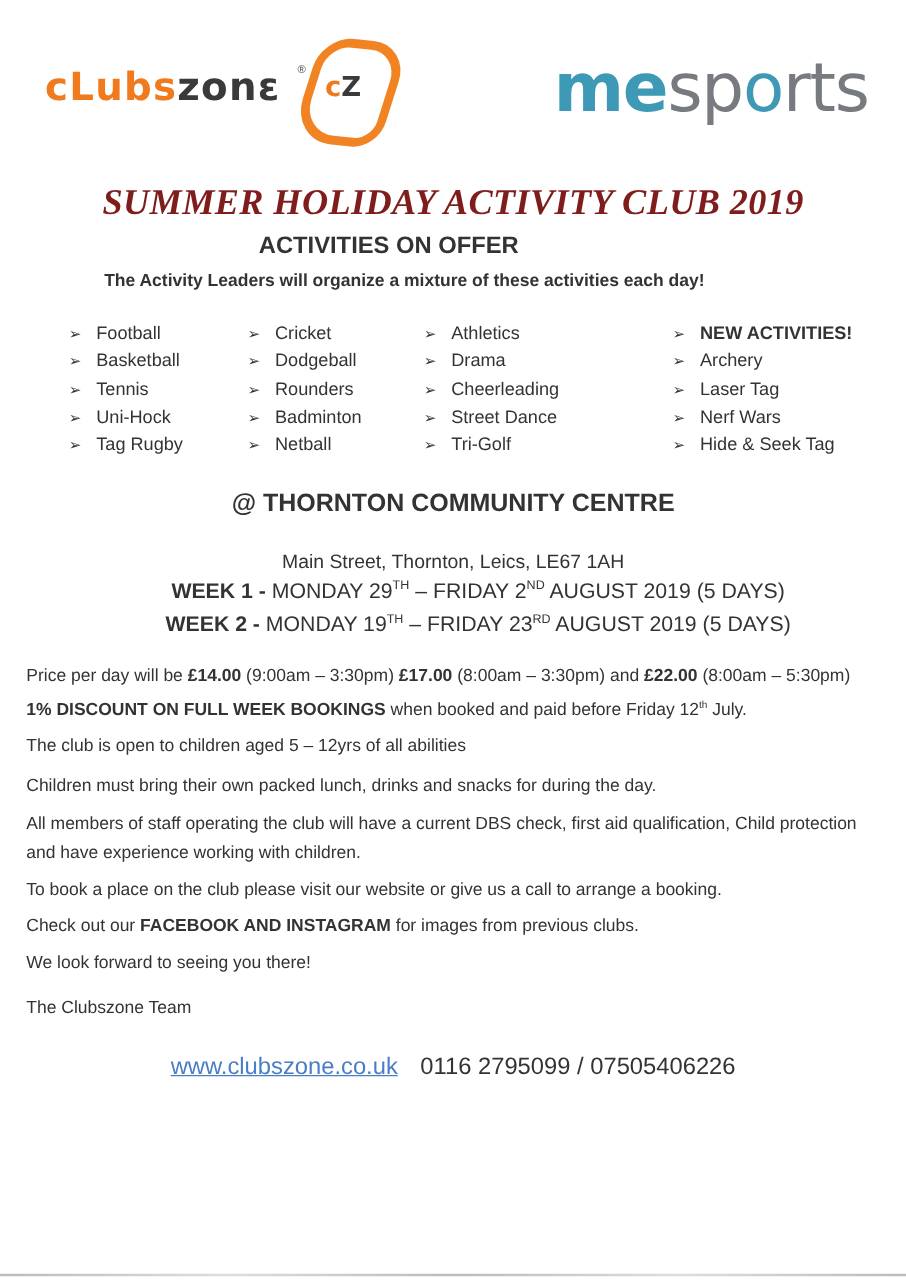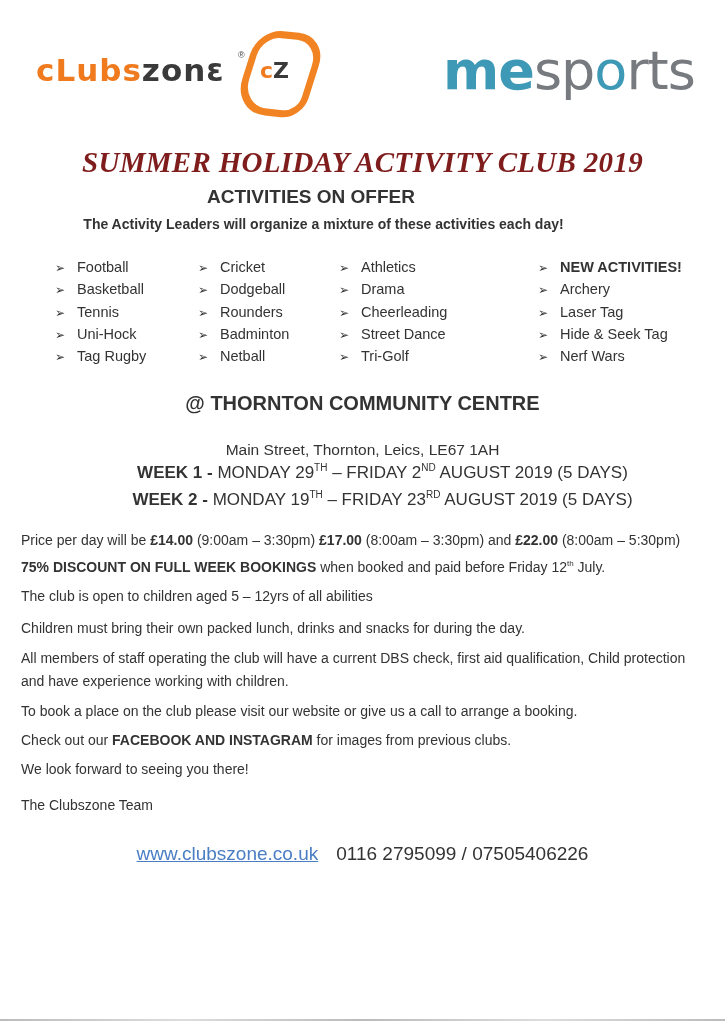--- a/index.html
+++ b/index.html
@@ -77,39 +77,39 @@
   <div class="item"><span class="arrow">➢</span><span>Athletics</span></div>
   <div class="item"><span class="arrow">➢</span><span>Drama</span></div>
   <div class="item"><span class="arrow">➢</span><span>Cheerleading</span></div>
   <div class="item"><span class="arrow">➢</span><span>Street Dance</span></div>
   <div class="item"><span class="arrow">➢</span><span>Tri-Golf</span></div>
 </div>
 <div class="abs col" style="left:514px;margin-left:24px;">
   <div class="item"><span class="arrow">➢</span><span class="bold">NEW ACTIVITIES!</span></div>
   <div class="item"><span class="arrow">➢</span><span>Archery</span></div>
   <div class="item"><span class="arrow">➢</span><span>Laser Tag</span></div>
+  <div class="item"><span class="arrow">➢</span><span>Nerf Wars</span></div>
   <div class="item"><span class="arrow">➢</span><span>Hide &amp; Seek Tag</span></div>
-  <div class="item"><span class="arrow">➢</span><span>Nerf Wars</span></div>
 </div>
 
 <div class="abs venue">@ THORNTON COMMUNITY CENTRE</div>
 <div class="abs address">Main Street, Thornton, Leics, LE67 1AH</div>
 
 <div class="abs week" style="top:463px;">
   <b>WEEK 1 -</b> <span>MONDAY 29</span><sup>TH</sup><span> – FRIDAY 2</span><sup>ND</sup><span> AUGUST 2019 (5 DAYS)</span>
 </div>
 <div class="abs week" style="top:490px;">
   <b>WEEK 2 -</b> <span>MONDAY 19</span><sup>TH</sup><span> – FRIDAY 23</span><sup>RD</sup><span> AUGUST 2019 (5 DAYS)</span>
 </div>
 
 <div class="abs para" style="top:529px;">
   <span>Price per day will be </span><b>£14.00</b><span> (9:00am – 3:30pm) </span><b>£17.00</b><span> (8:00am – 3:30pm) and </span><b>£22.00</b><span> (8:00am – 5:30pm)</span>
 </div>
 <div class="abs para" style="top:556px;">
-  <b>75% DISCOUNT ON FULL WEEK BOOKINGS</b><span> when booked and paid before Friday 12</span><sup>th</sup><span> July.</span>
+  <b>1% DISCOUNT ON FULL WEEK BOOKINGS</b><span> when booked and paid before Friday 12</span><sup>th</sup><span> July.</span>
 </div>
 <div class="abs para" style="top:585px;">The club is open to children aged 5 – 12yrs of all abilities</div>
 <div class="abs para" style="top:617px;">Children must bring their own packed lunch, drinks and snacks for during the day.</div>
 <div class="abs para" style="top:647px; width:680px;">All members of staff operating the club will have a current DBS check, first aid qualification, Child protection and have experience working with children.</div>
 <div class="abs para" style="top:700px;">To book a place on the club please visit our website or give us a call to arrange a booking.</div>
 <div class="abs para" style="top:729px;">
   <span>Check out our </span><b>FACEBOOK AND INSTAGRAM</b><span> for images from previous clubs.</span>
 </div>
 <div class="abs para" style="top:758px;">We look forward to seeing you there!</div>
 <div class="abs para" style="top:794px;">The Clubszone Team</div>

